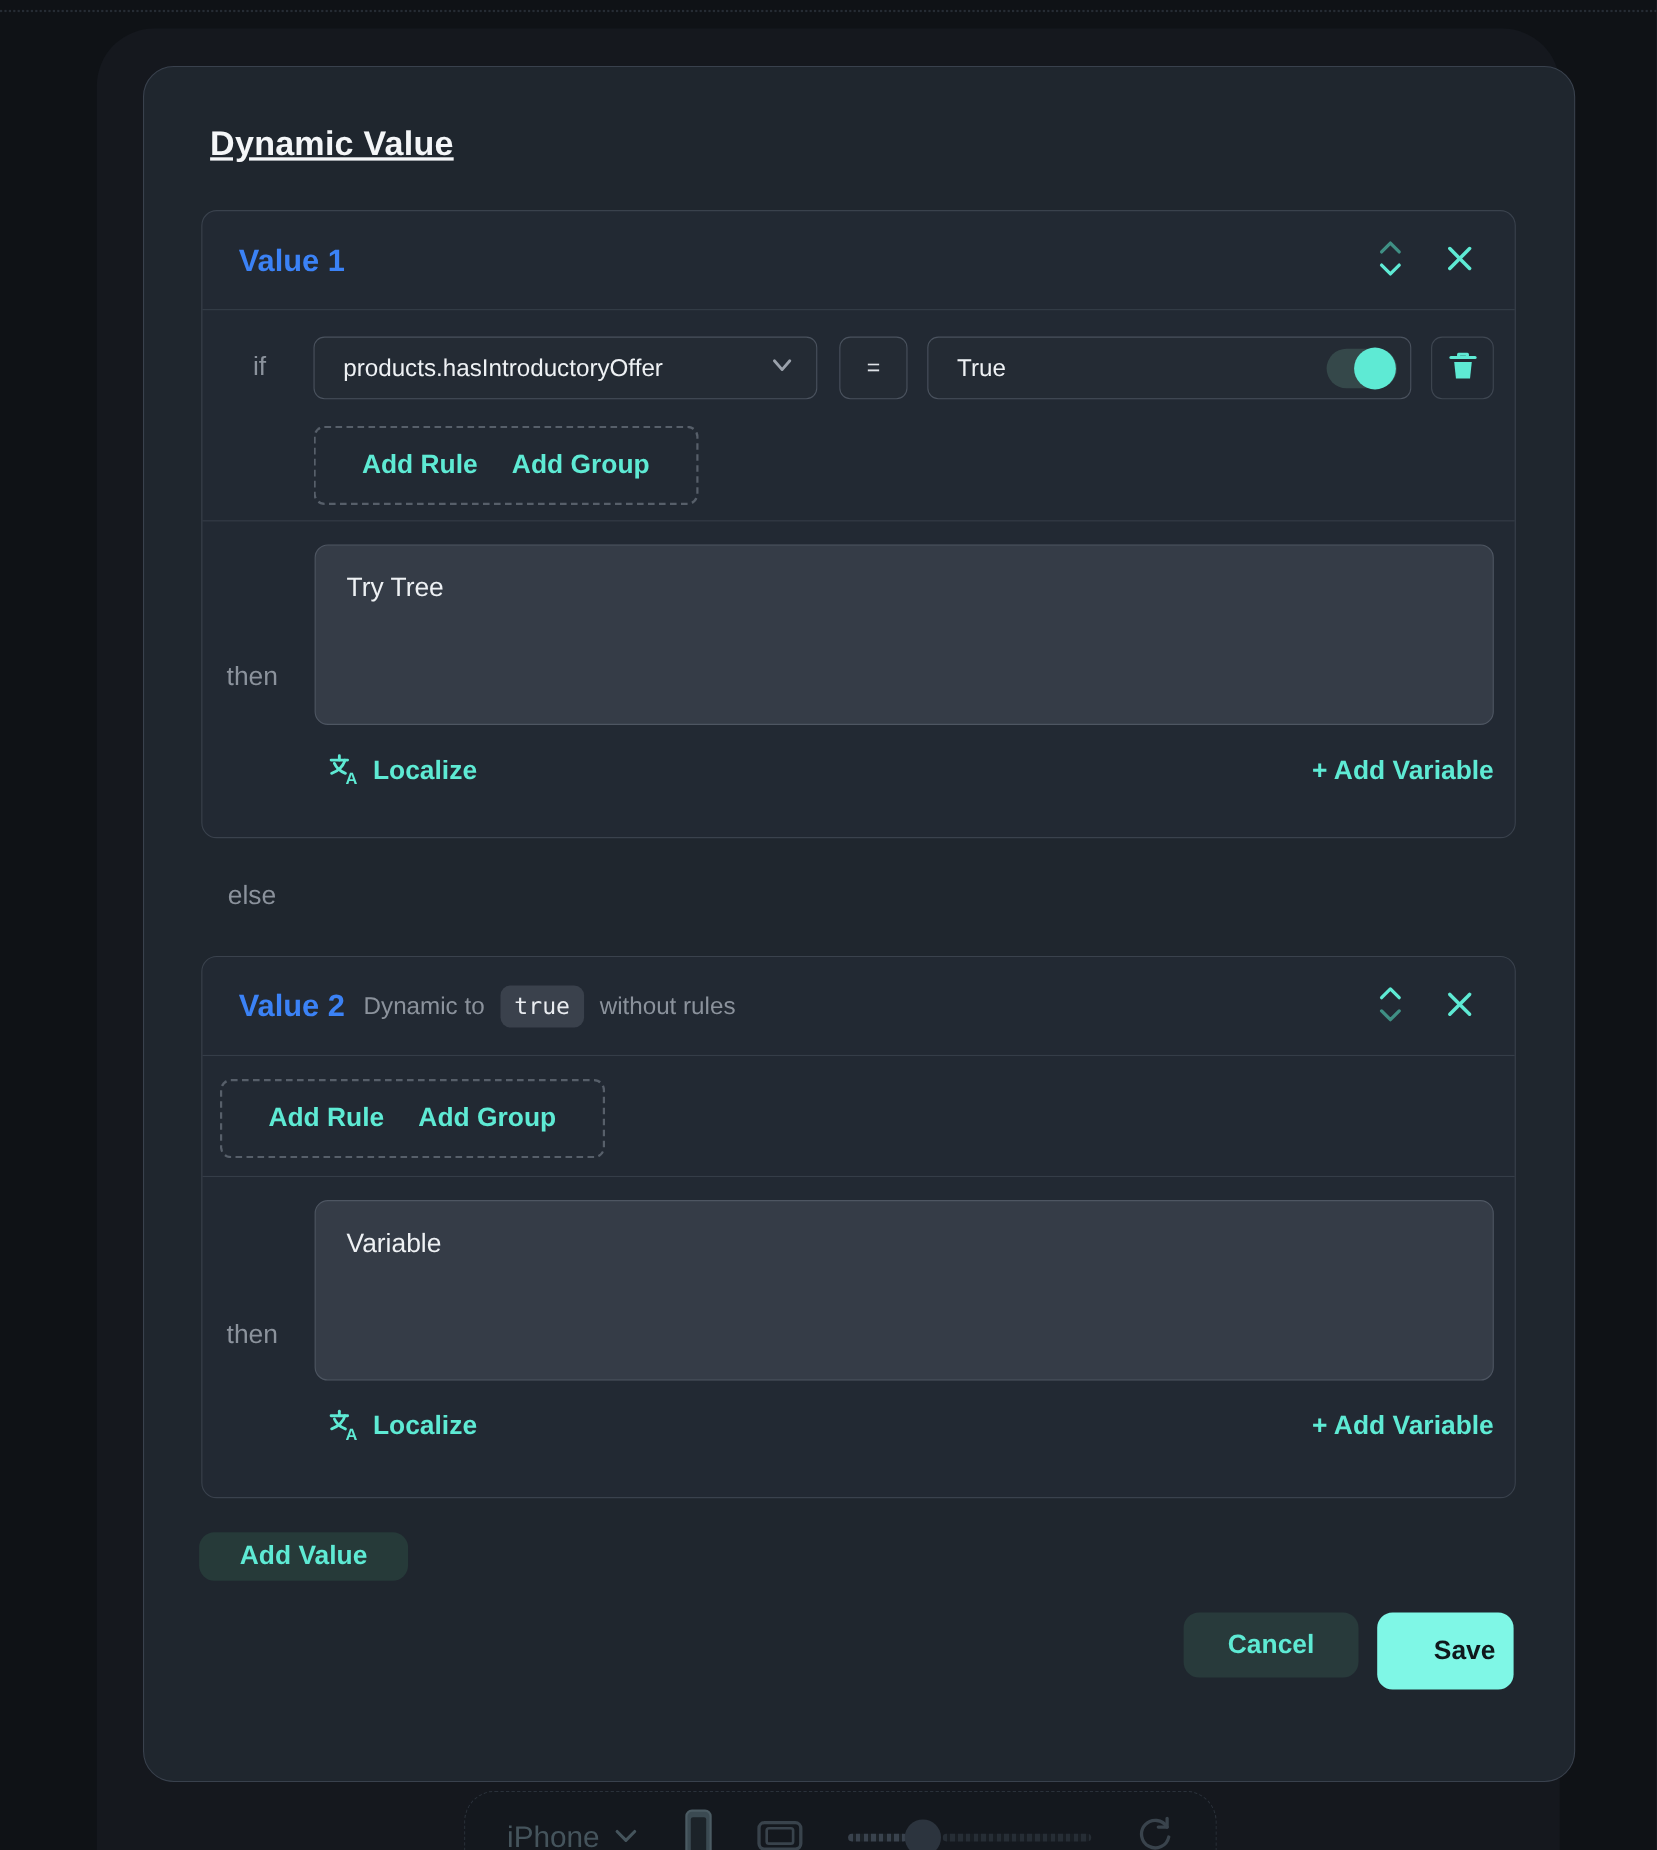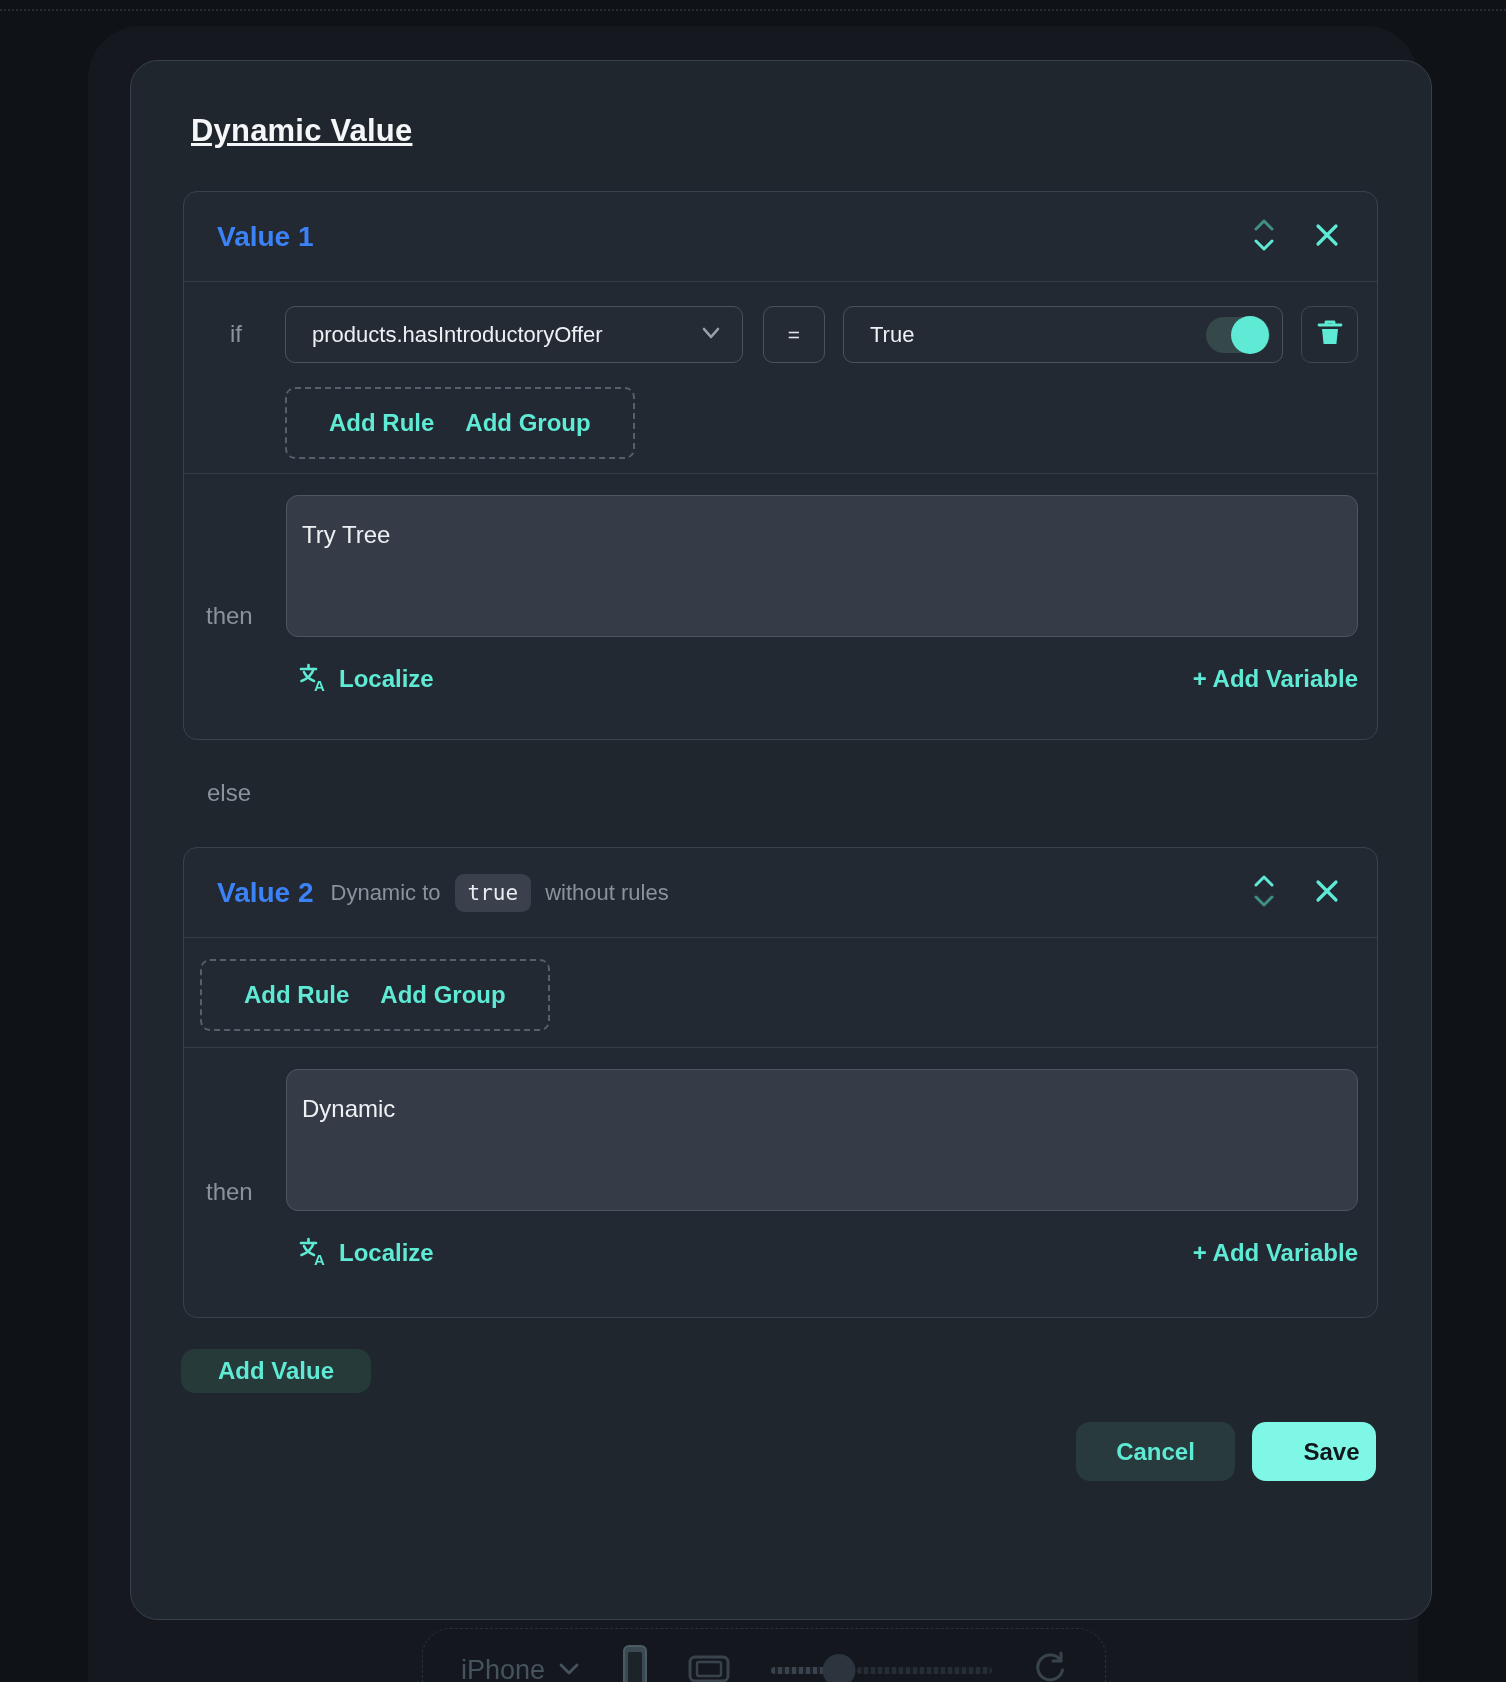--- a/index.html
+++ b/index.html
@@ -85,22 +85,22 @@
   }
   .indent-1 { margin-left:101px; }
   .indent-2 { margin-left:16px; }
   .link-btn {
     background:none; border:none; color:#5eead4; font-size:24px; font-weight:bold;
     font-family:"Liberation Sans", sans-serif; cursor:pointer;
   }
   .then-section { position:relative; padding:21px 19px 44px 102px; }
   .then-label { position:absolute; left:22px; top:128px; font-size:24px; color:#8b929c; }
   .then-box {
-    width:100%; height:142px; background:#353c47; border:1px solid #4e5662; border-radius:12px;
-    padding:25px 15px; font-size:24px; color:#eef1f4; cursor:text;
+    width:100%; height:164px; background:#353c47; border:1px solid #4e5662; border-radius:12px;
+    padding:25px 28px; font-size:24px; color:#eef1f4; cursor:text;
   }
   .localize-row { display:flex; align-items:center; margin-top:25px; padding-left:13px; }
   .localize-btn { display:flex; align-items:center; gap:13px; background:none; border:none; cursor:pointer; }
   .localize-text { color:#5eead4; font-size:24px; font-weight:bold; font-family:"Liberation Sans", sans-serif;text-align:right; }
   .row-spacer { flex:1; }
 
   .else-label { font-size:24px; color:#8b929c; margin:39px 0 0 24px; }
   .card-2 { margin-top:40px; }
   .rules-section-2 { padding:21px 0 16px 0; border-bottom:1px solid #353d48; }
   .then-section-2 { padding-bottom:48px; }
@@ -116,21 +116,21 @@
     display:flex; justify-content:flex-end; gap:17px; margin-top:29px;
   }
   .cancel-btn {
     background:#283a3b; color:#5eead4; font-size:24px; font-weight:bold;
     font-family:"Liberation Sans", sans-serif;
     border:none; border-radius:14px; width:159px; height:59px; cursor:pointer;
   }
   .save-btn {
     background:#7ff7e6; color:#10181c; font-size:24px; font-weight:bold;
     font-family:"Liberation Sans", sans-serif;
-    border:none; border-radius:14px; width:124px; height:59px; cursor:pointer;padding-left:35px;
+    border:none; border-radius:14px; width:124px; height:70px; cursor:pointer;padding-left:35px;
   }
 
   
   .preview-toolbar {
     position:absolute; left:422px; top:1628px; width:684px; height:84px;
     background:#14181e; border:1px dashed #2a313a; border-radius:28px;
     display:flex; align-items:center; padding:0 38px;
   }
   .device-select { display:flex; align-items:center; gap:12px; background:none; border:none; cursor:pointer; }
   .device-label { color:#45545c; font-size:27px; font-family:"Liberation Sans", sans-serif; }
@@ -267,21 +267,21 @@
     <div class="rules-section rules-section-2">
       <div class="dashed-box indent-2" style="margin-top:0;">
         <button class="link-btn">Add Rule</button>
         <button class="link-btn">Add Group</button>
       </div>
     </div>
 
     <div class="then-section then-section-2">
       <span class="then-label then-label-2">then</span>
       <div class="then-box">
-        <span>Dynamic</span>
+        <span>Variable</span>
       </div>
       <div class="localize-row">
         <button class="localize-btn">
           <span>
             <svg width="27" height="30" viewBox="0 0 27 30">
               <line x1="2" y1="7" x2="17" y2="7" stroke="#5eead4" stroke-width="2.6" stroke-linecap="round"></line>
               <line x1="9.5" y1="3" x2="9.5" y2="7" stroke="#5eead4" stroke-width="2.6" stroke-linecap="round"></line>
               <path d="M14.5 7 c-1 5 -6 10 -12 12" fill="none" stroke="#5eead4" stroke-width="2.6" stroke-linecap="round"></path>
               <path d="M5 10 c2 4.5 6 7.5 10 9" fill="none" stroke="#5eead4" stroke-width="2.6" stroke-linecap="round"></path>
               <text x="15" y="29" font-family="Liberation Sans, sans-serif" font-size="15" font-weight="bold" fill="#5eead4">A</text>

